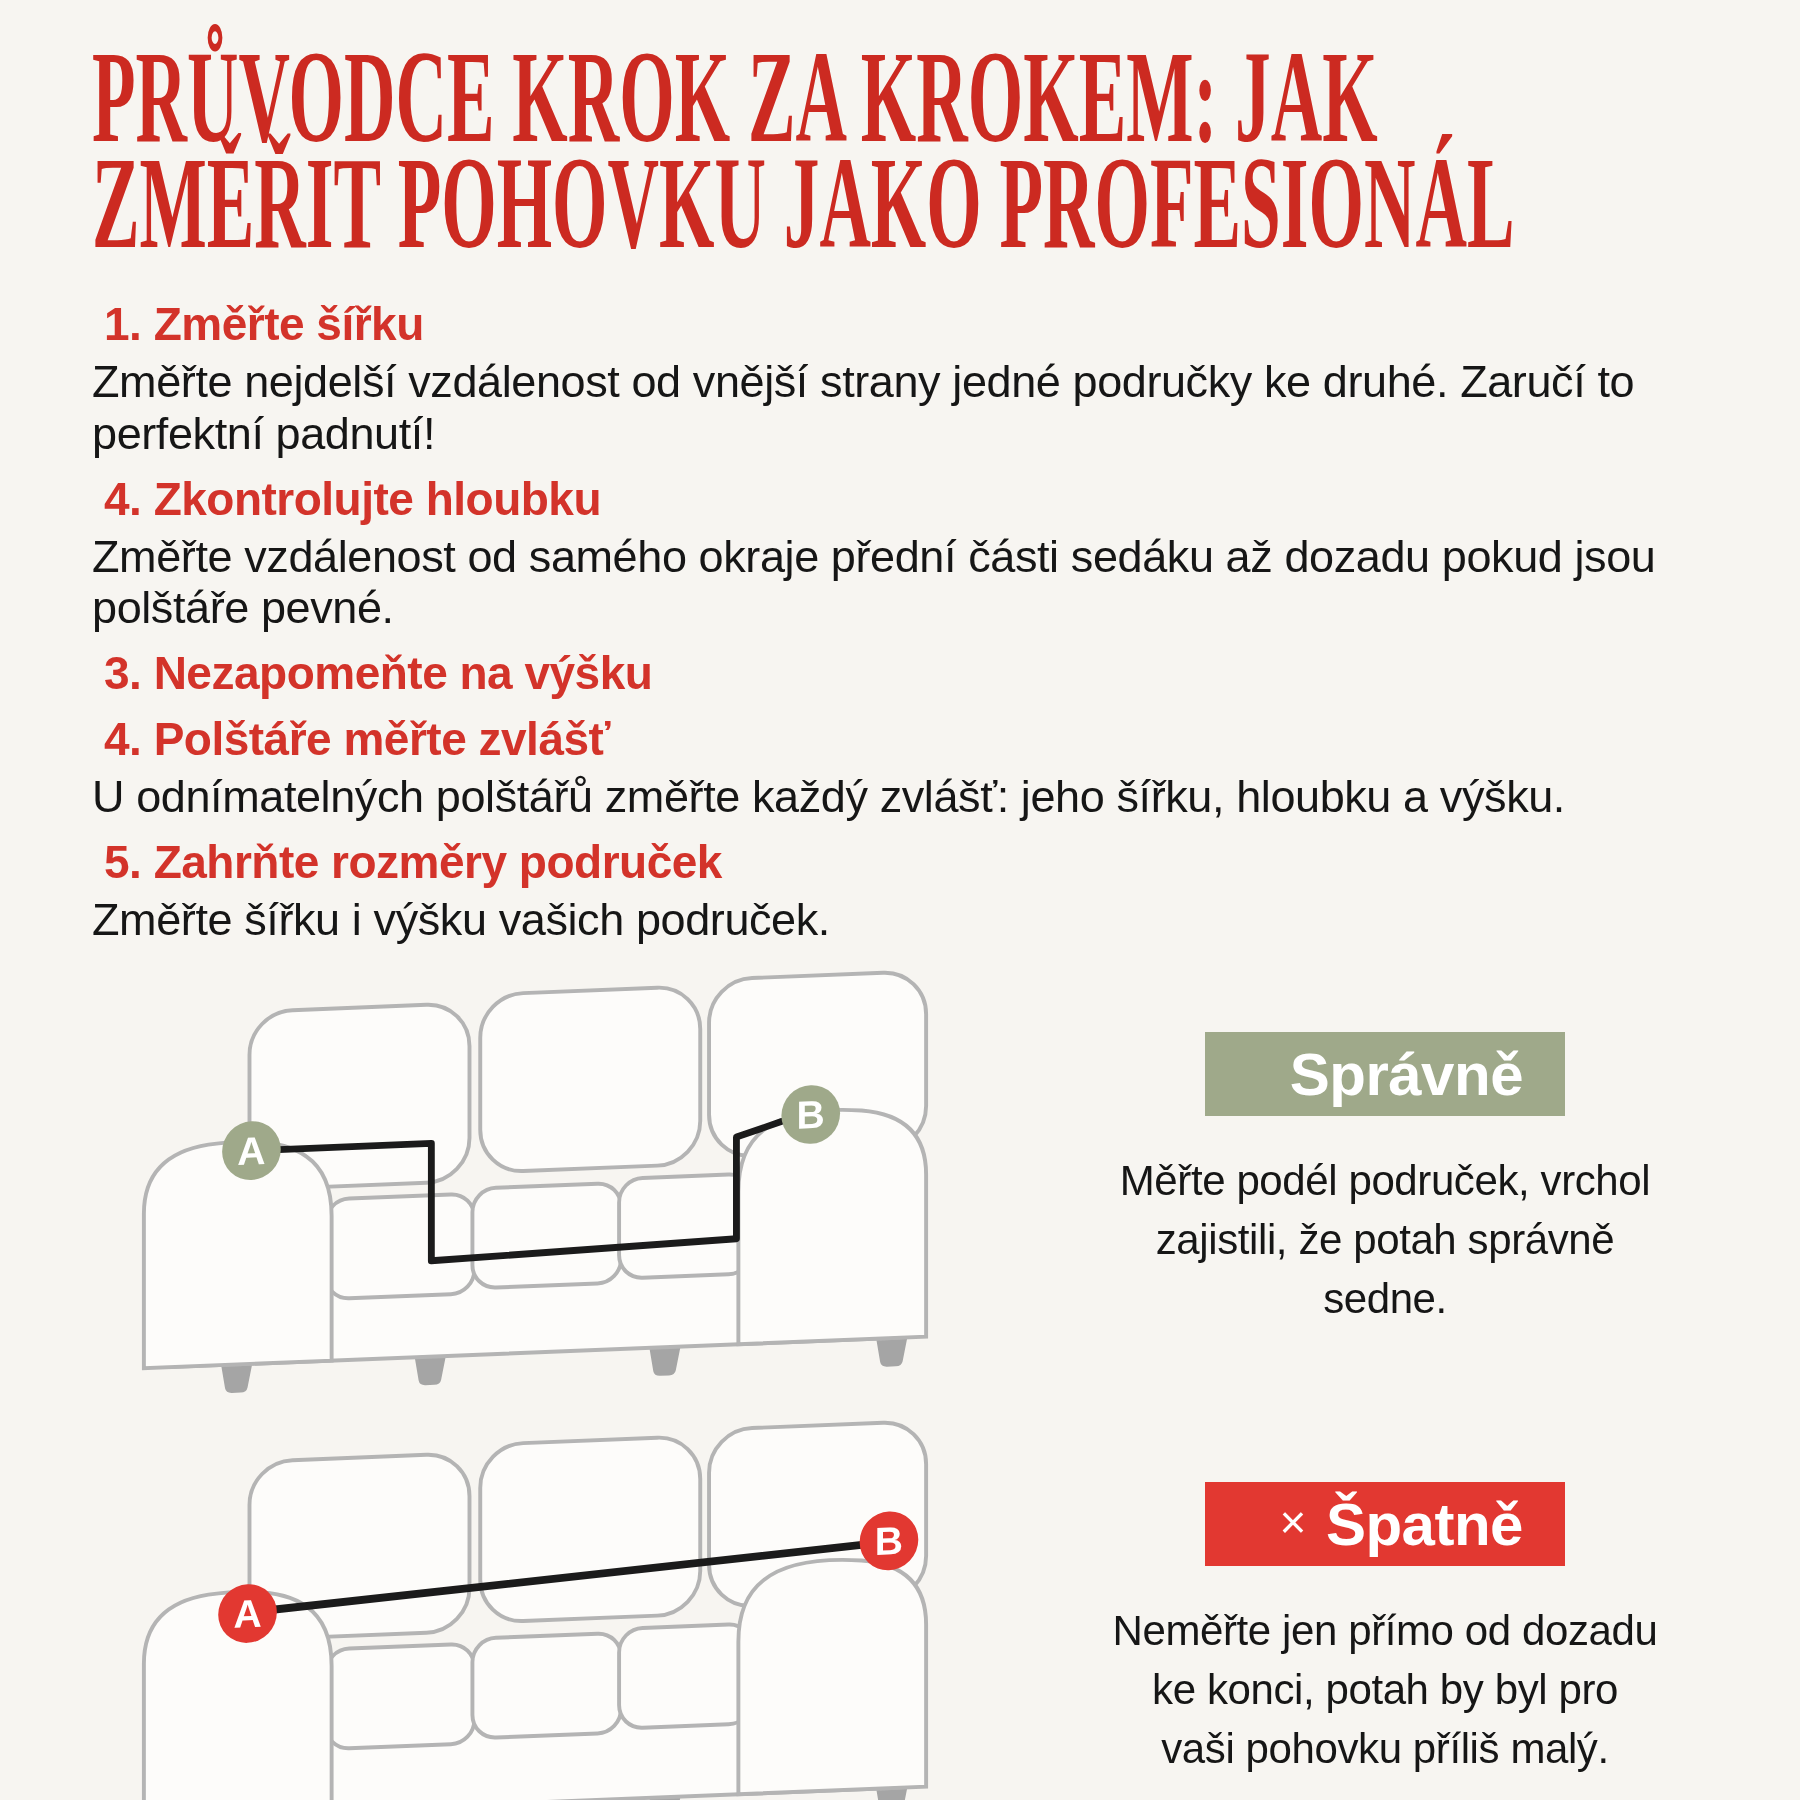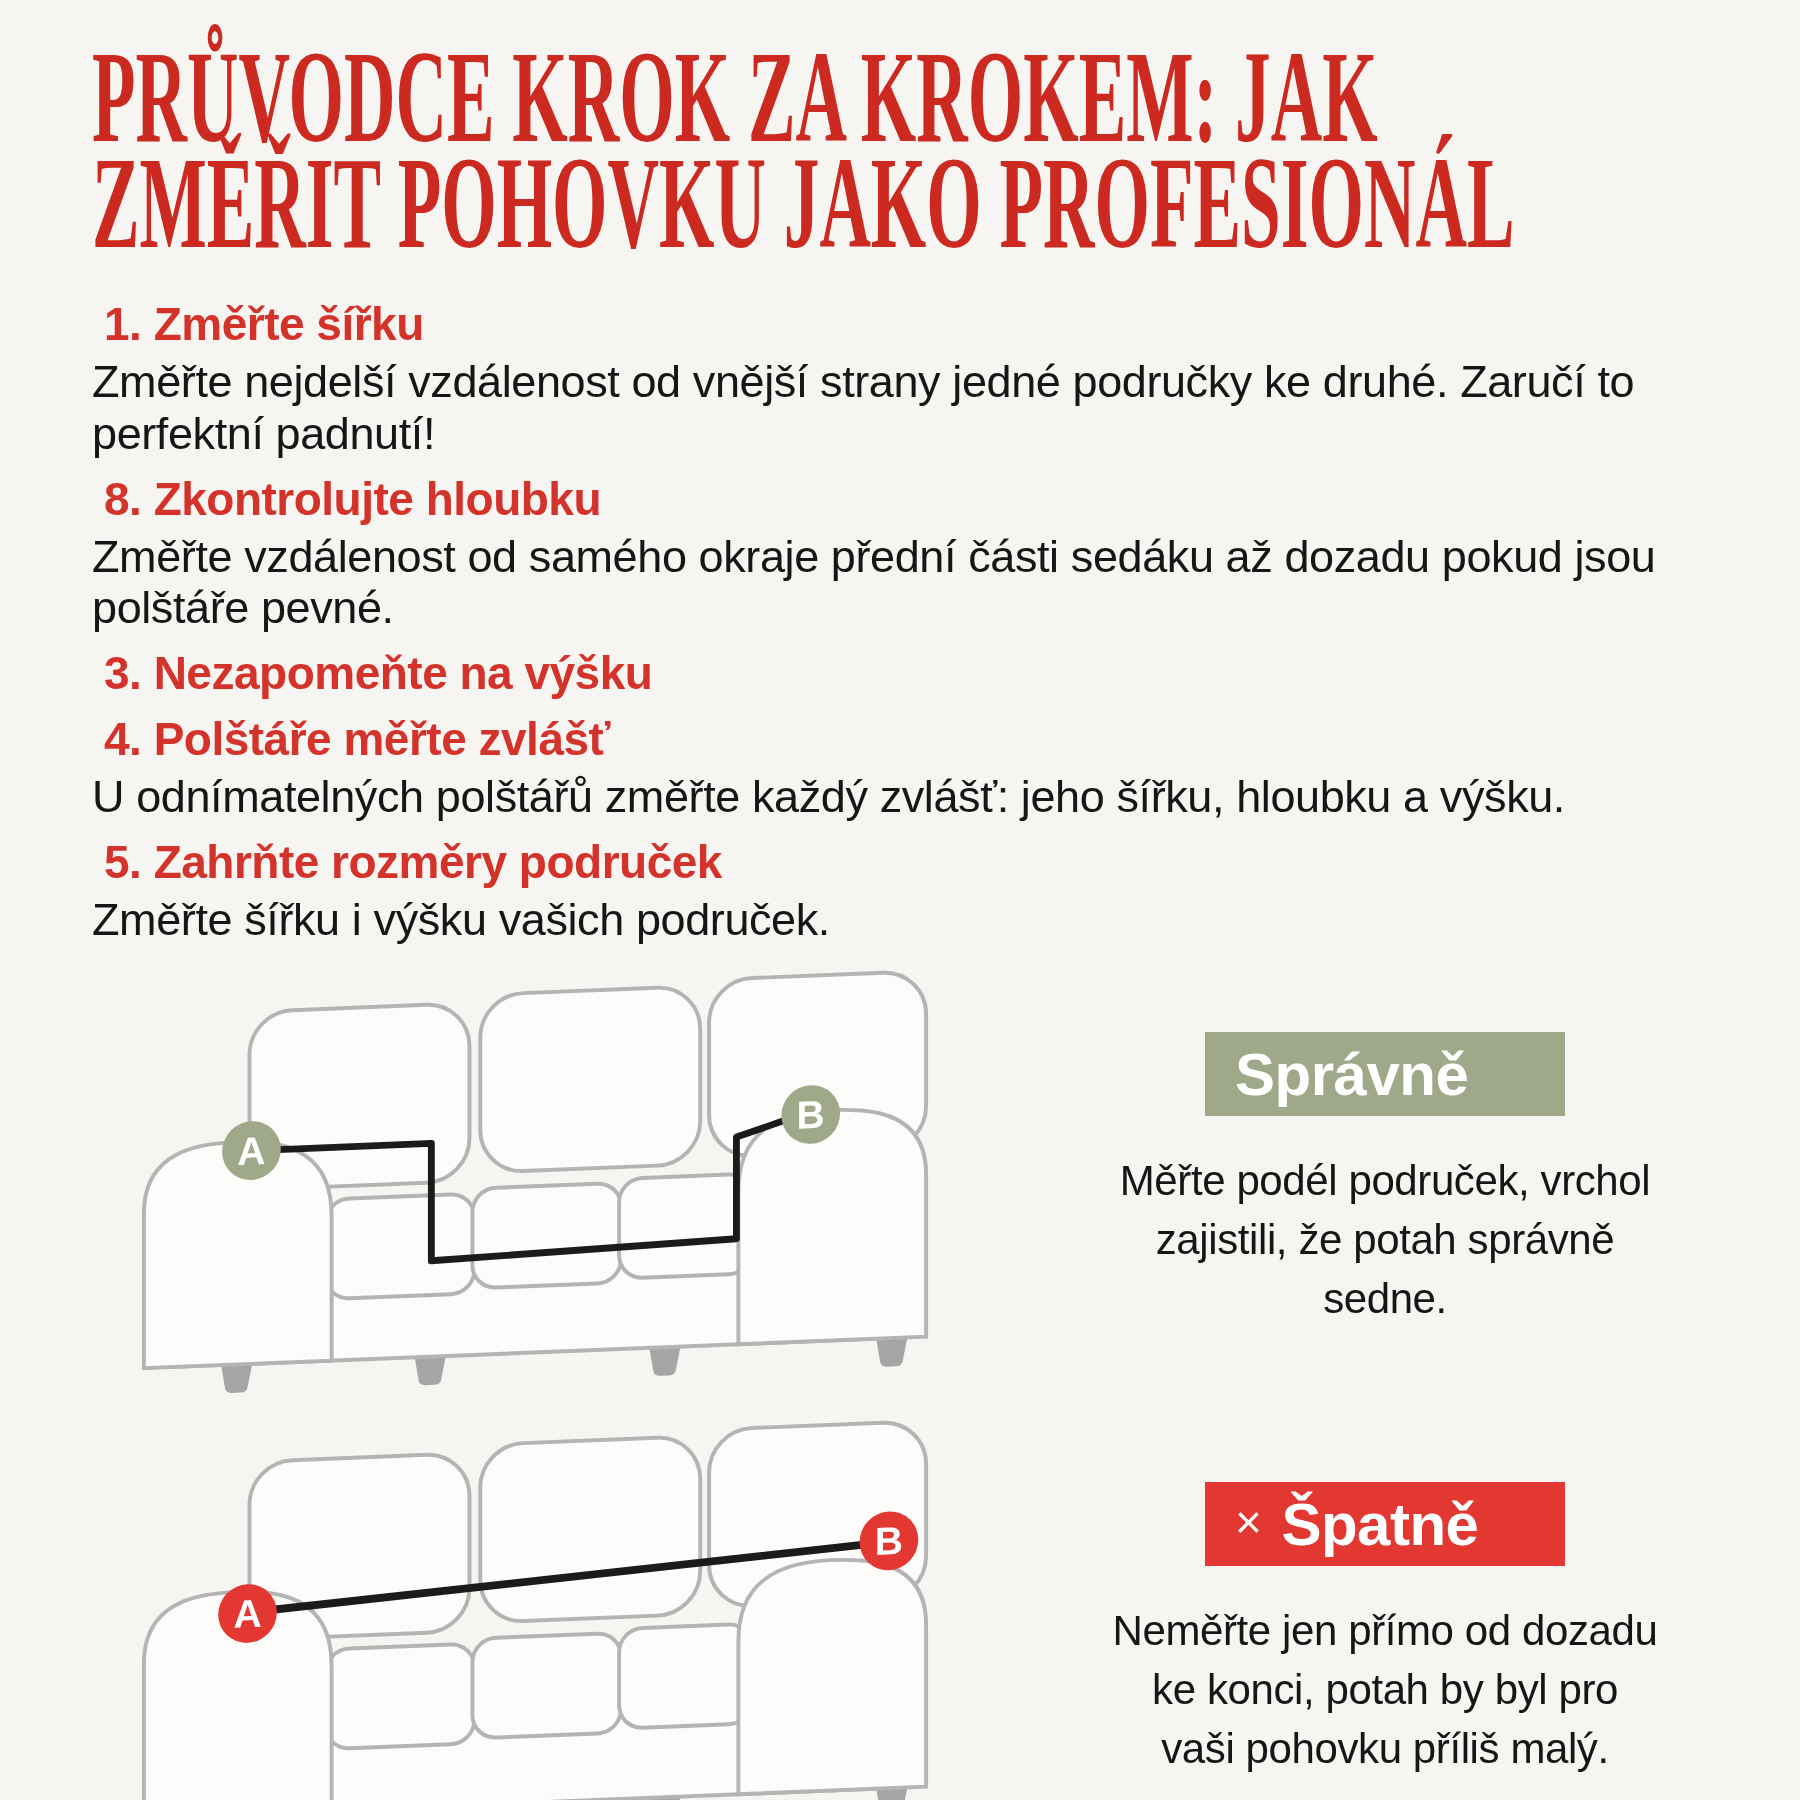--- a/index.html
+++ b/index.html
@@ -58,22 +58,22 @@
   .measure.straight{stroke-width:8;}
   .marker{stroke:none;}
   .marker.green{fill:var(--correct-green);}
   .marker.red{fill:var(--badge-red);}
   .marker-letter{
     fill:var(--badge-text);font-weight:bold;font-size:40px;
     font-family:"Liberation Sans","DejaVu Sans",sans-serif;
   }
   .panel{display:flex;flex-direction:column;align-items:center;gap:36px;}
   .badge{
-    min-width:360px;height:84px;padding:0 30px;
-    display:flex;align-items:center;justify-content:flex-start;
+    min-width:360px;height:84px;padding:0 42px;
+    display:flex;align-items:center;justify-content:flex-end;
     color:var(--badge-text);font-weight:bold;font-size:60px;
     letter-spacing:-0.5px;
   }
   .badge-green{background:var(--correct-green);}
   .badge-red{background:var(--badge-red);}
   .badge .cross{font-weight:400;font-size:46px;margin-right:20px;transform:translateY(-2px);}
   .panel p{
     margin:0;max-width:545px;text-align:center;
     font-size:42px;line-height:1.40;letter-spacing:-0.4px;
     color:var(--body-text);
@@ -90,21 +90,21 @@
       <span class="title-line">ZMĚŘIT POHOVKU JAKO PROFESIONÁL</span>
     </h1>
   </header>
 
   <section class="steps">
     <div class="step">
       <h2>1. Změřte šířku</h2>
       <p>Změřte nejdelší vzdálenost od vnější strany jedné područky ke druhé. Zaručí to perfektní padnutí!</p>
     </div>
     <div class="step">
-      <h2>8. Zkontrolujte hloubku</h2>
+      <h2>4. Zkontrolujte hloubku</h2>
       <p>Změřte vzdálenost od samého okraje přední části sedáku až dozadu pokud jsou polštáře pevné.</p>
     </div>
     <div class="step">
       <h2>3. Nezapomeňte na výšku</h2>
     </div>
     <div class="step">
       <h2>4. Polštáře měřte zvlášť</h2>
       <p>U odnímatelných polštářů změřte každý zvlášť: jeho šířku, hloubku a výšku.</p>
     </div>
     <div class="step">

